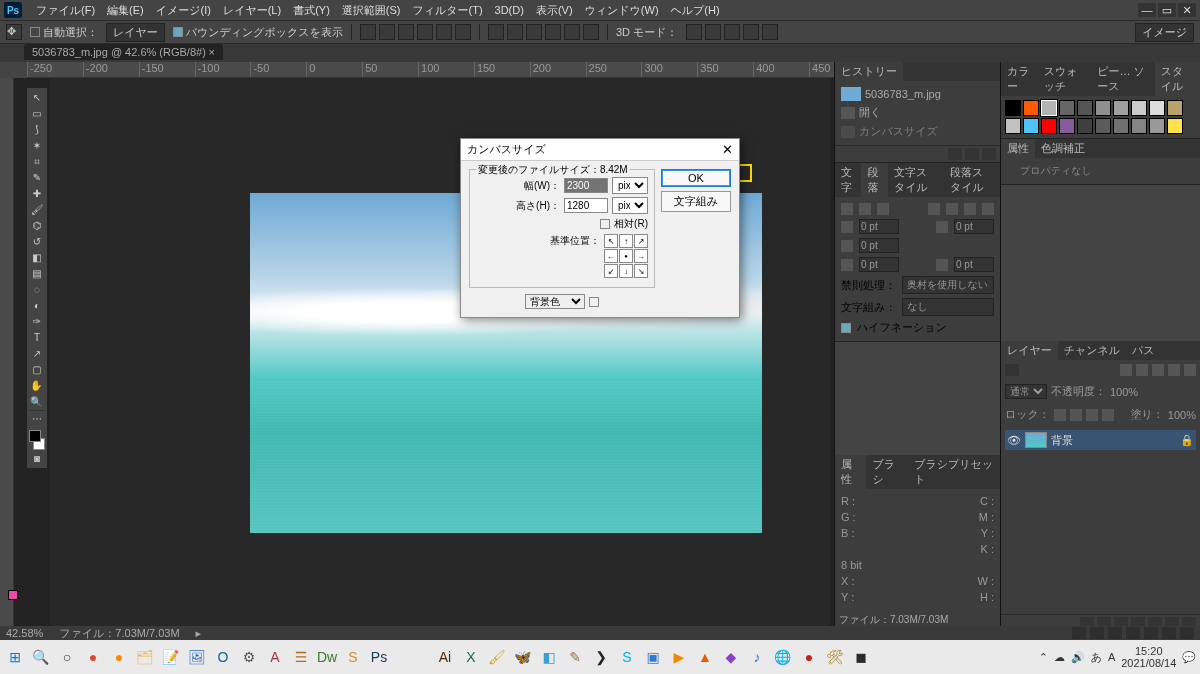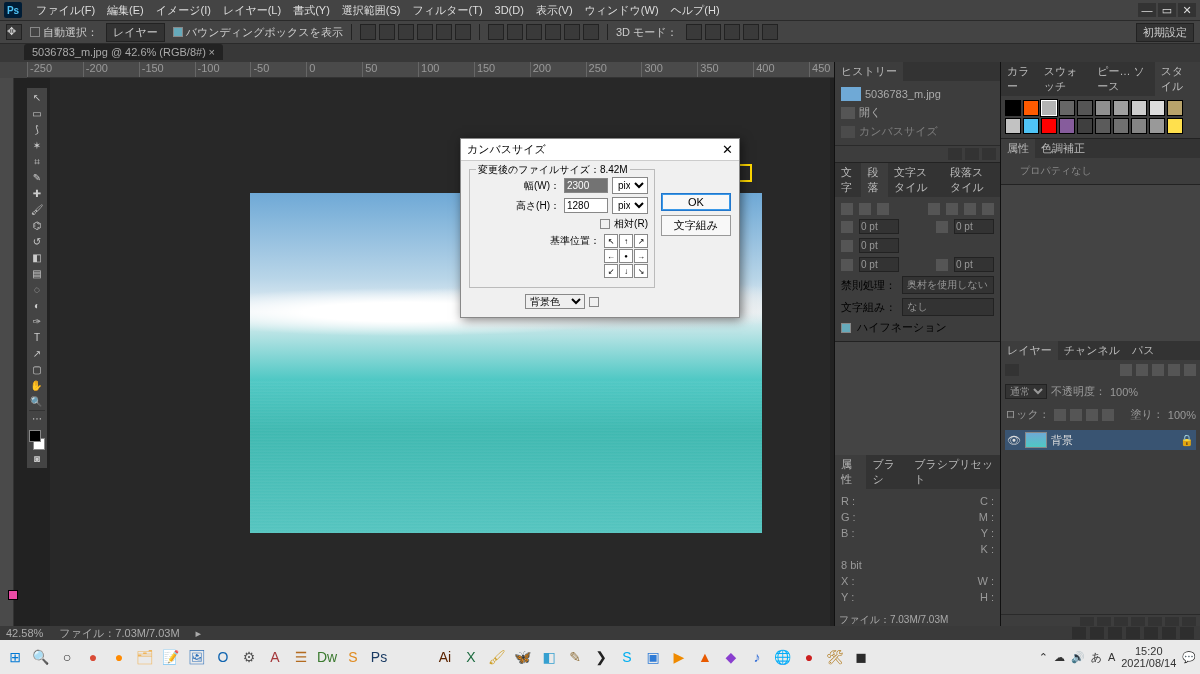--- a/index.html
+++ b/index.html
@@ -81,21 +81,21 @@
 .layers-row .lthumb{width:22px;height:16px;background:linear-gradient(#6fa9d6,#4fc8c4);border:1px solid #888;}
 .layers-opts{display:flex;gap:4px;padding:4px;align-items:center;font-size:10px;color:#999;}
 .layers-opts select{background:#333;border:1px solid #222;color:#999;font-size:10px;}
 
 
 .dialog { position: absolute; left: 460px; top: 138px; width: 280px; background: #f0f0f0; border: 1px solid #888; box-shadow: 2px 2px 10px rgba(0,0,0,0.5); z-index:10;}
 .dialog-title { background: #fff; padding: 3px 6px; display: flex; justify-content: space-between; align-items: center; font-size: 11px; border-bottom:1px solid #ccc;}
 .dialog-close { cursor: pointer; font-size:13px;}
 .dialog-body { padding: 8px; display:flex; gap:6px;}
 .dialog-left{flex:1;}
-.dialog-right{width:70px;display:flex;flex-direction:column;gap:4px;margin-top:24px;}
+.dialog-right{width:70px;display:flex;flex-direction:column;gap:4px;}
 .btn{background:#f8f8f8;border:1px solid #999;padding:2px;text-align:center;cursor:pointer;font-size:11px;}
 .btn.pri{border:1px solid #2277cc;box-shadow:0 0 0 1px #3b99e8 inset;}
 .fieldset{border:1px solid #bbb;margin-bottom:6px;padding:4px 6px 6px;position:relative;}
 .fieldset .legend{position:absolute;top:-7px;left:6px;background:#f0f0f0;padding:0 2px;font-size:10px;}
 .frow{display:flex;align-items:center;gap:4px;margin:3px 0;justify-content:flex-end;}
 .frow label{font-size:10px;}
 .frow .num-in{width:44px;border:1px solid #888;padding:1px 2px;font-size:10px;}
 .frow .num-in.sel{background:#737373;color:#fff;}
 .frow .unit{width:36px;border:1px solid #888;font-size:10px;background:#fff;padding:1px;}
 .frow .static{font-size:10px;}
@@ -183,21 +183,21 @@
   </div>
   <span class="divider"></span>
   <span>3D モード：</span>
   <div class="icon-row">
       <span class="ic"></span>
       <span class="ic"></span>
       <span class="ic"></span>
       <span class="ic"></span>
       <span class="ic"></span>
     </div>
-  <span style="margin-left:auto" class="sel">初期設定</span>
+  <span style="margin-left:auto" class="sel">イメージ</span>
 </div>
 
 <div class="doc-tab-row">
   <div class="doc-tab"><span>5036783_m.jpg @ 42.6% (RGB/8#)</span> <span>×</span></div>
 </div>
 
 <div class="main">
   <div class="ruler-corner"></div>
   <div class="ruler-h" id="ruler-h">
       <span>-250</span>

